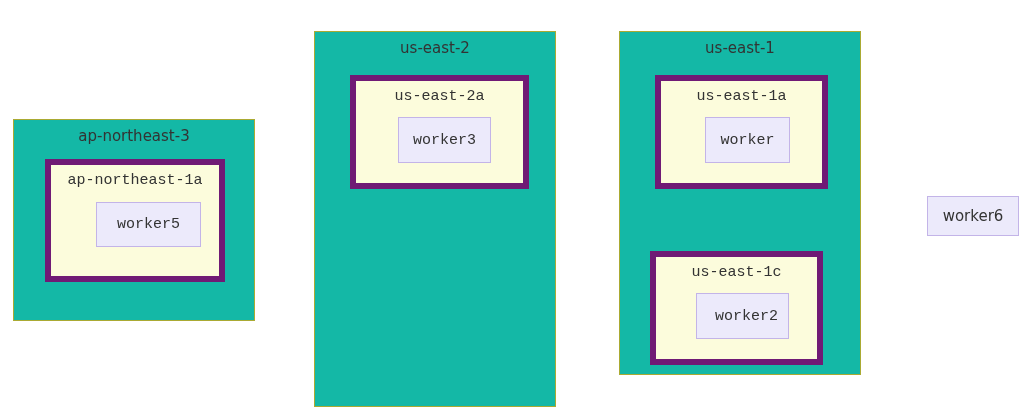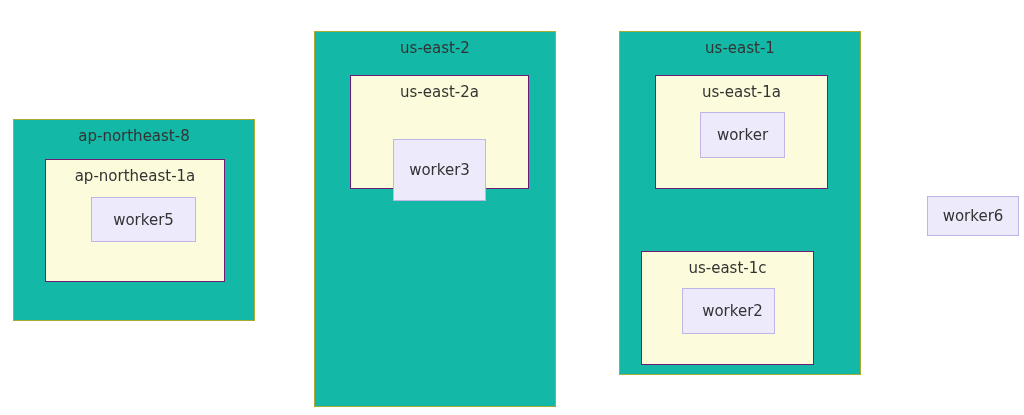--- a/index.html
+++ b/index.html
@@ -25,22 +25,23 @@
   }
   .region {
     position: absolute;
     background: #14b8a6;
     border: 1px solid #AAAA33;
     box-sizing: border-box;
   }
   .az {
     position: absolute;
     background: #FCFCDC;
-    border: 1px solid #701a75;
+    border: 6px solid #701a75;
     box-sizing: border-box;
+    font-family: Liberation Mono, monospace;
   }
   .group-label {
     position: absolute;
     left: 0;
     right: 0;
     text-align: center;
     font-size: 15px;
     color: #333333;
     line-height: 18px;
     white-space: nowrap;
@@ -61,48 +62,48 @@
   .node-label {
     white-space: nowrap;
   }
 </style>
 </head>
 <body>
 
 <div id="canvas">
 
   <div class="region" style="left:13px; top:119px; width:242px; height:202px;">
-    <div class="group-label">ap-northeast-8</div>
+    <div class="group-label">ap-northeast-3</div>
     <div class="az" style="left:31px; top:39px; width:180px; height:123px;">
       <div class="group-label">ap-northeast-1a</div>
       <div class="node" style="left:45px; top:37px; width:105px; height:45px;">
         <span class="node-label">worker5</span>
       </div>
     </div>
   </div>
 
   <div class="region" style="left:314px; top:31px; width:242px; height:376px;">
     <div class="group-label">us-east-2</div>
     <div class="az" style="left:35px; top:43px; width:179px; height:114px;">
       <div class="group-label">us-east-2a</div>
-      <div class="node" style="left:42px; top:36px; width:93px; height:62px;margin-top:27px;">
+      <div class="node" style="left:42px; top:36px; width:93px; height:46px;">
         <span class="node-label">worker3</span>
       </div>
     </div>
   </div>
 
   <div class="region" style="left:619px; top:31px; width:242px; height:344px;">
     <div class="group-label">us-east-1</div>
     <div class="az" style="left:35px; top:43px; width:173px; height:114px;">
       <div class="group-label">us-east-1a</div>
       <div class="node" style="left:44px; top:36px; width:85px; height:46px;">
         <span class="node-label">worker</span>
       </div>
     </div>
-    <div class="az" style="left:21px; top:219px; width:173px; height:114px;">
+    <div class="az" style="left:30px; top:219px; width:173px; height:114px;">
       <div class="group-label">us-east-1c</div>
       <div class="node" style="left:40px; top:36px; width:93px; height:46px;padding-left:8px;">
         <span class="node-label">worker2</span>
       </div>
     </div>
   </div>
 
   <div class="node" style="left:927px; top:196px; width:92px; height:40px;">
     <span class="node-label">worker6</span>
   </div>

